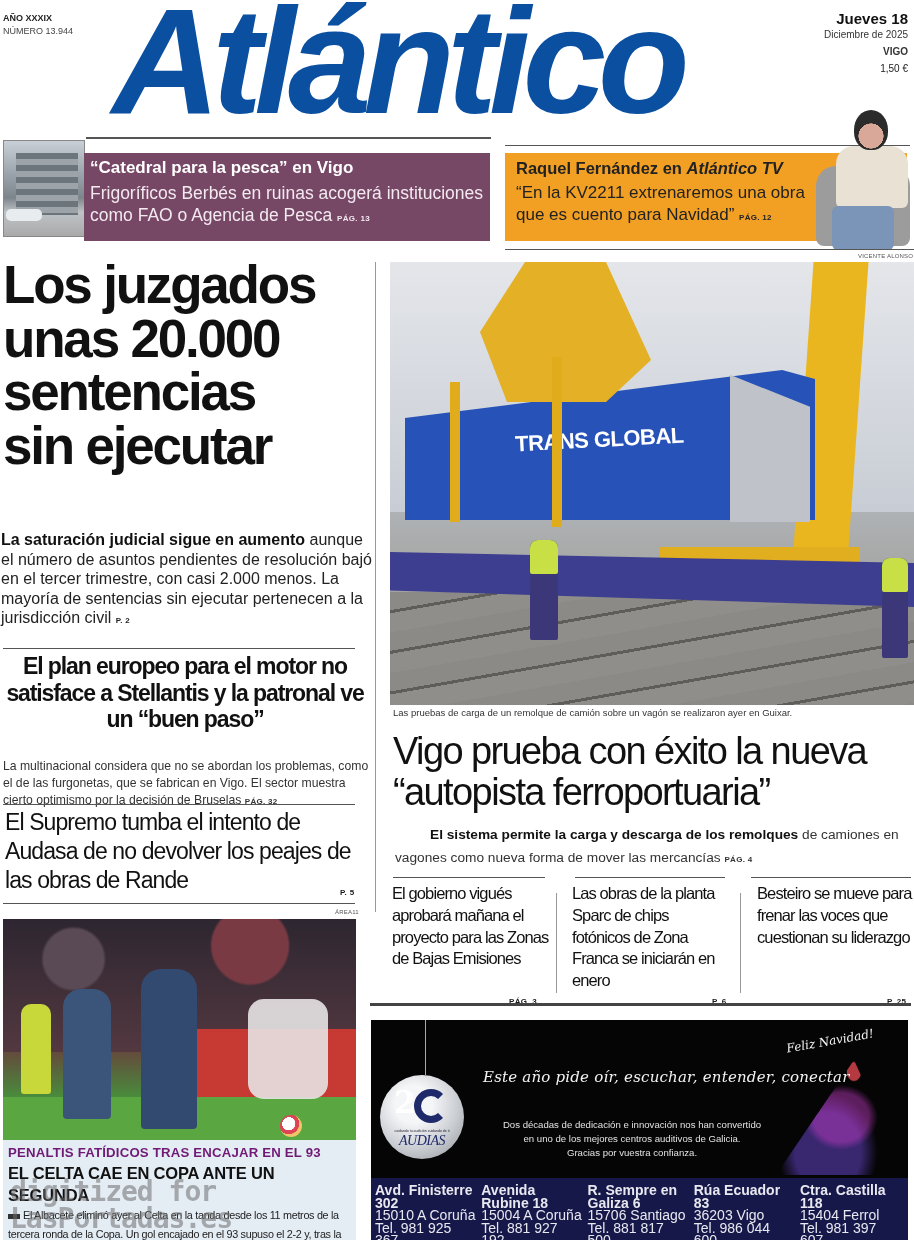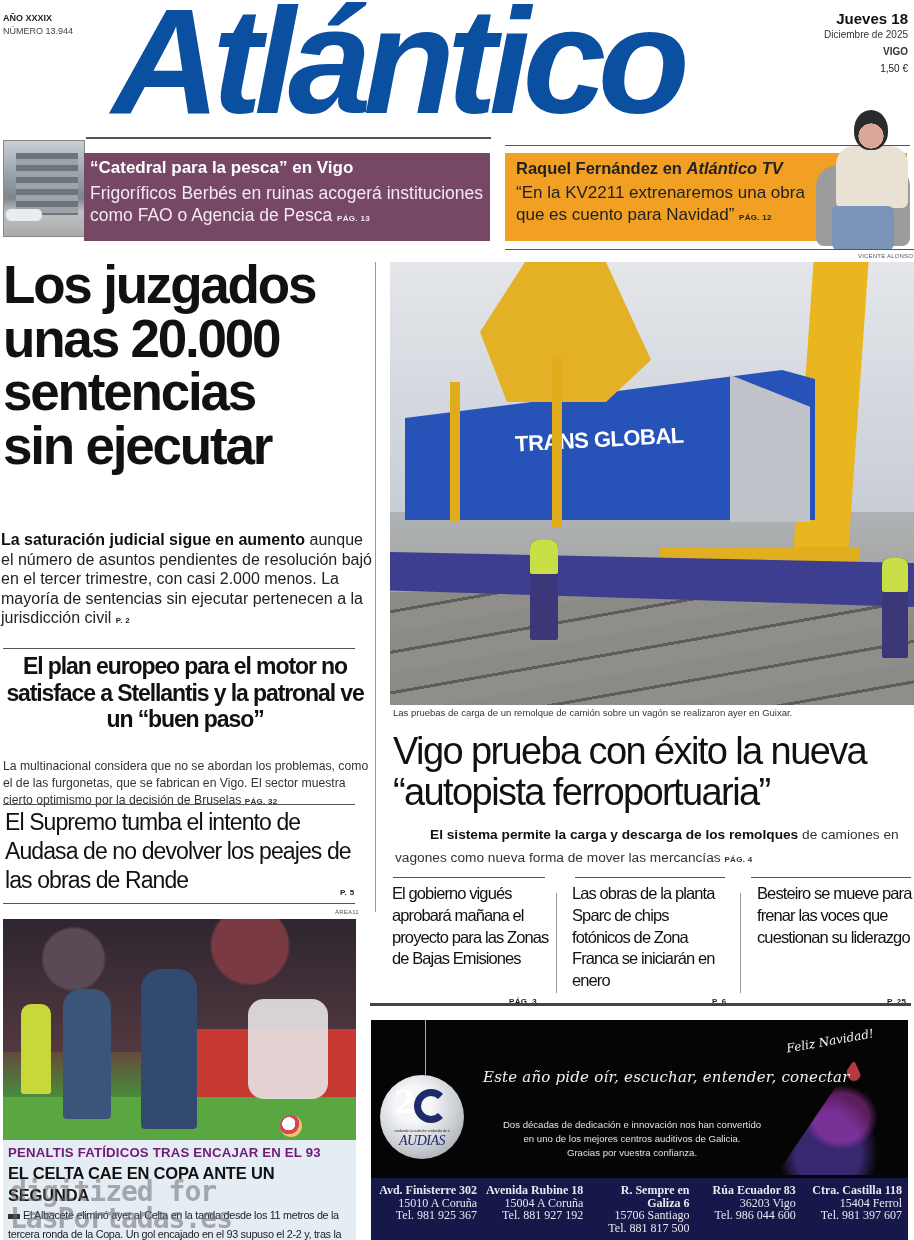--- a/index.html
+++ b/index.html
@@ -116,21 +116,21 @@
   .ad .ornament .brand { position:absolute; left:2px; top:58px; width:80px; font-size:14px; color:#1e2a6a; text-align:center; font-family:"Liberation Serif", serif; letter-spacing:-0.5px;font-style:italic; }
   .ad .script { position:absolute; left:112px; top:48px; font-family: "DejaVu Serif", serif; font-style: italic; font-size: 15px; color: #f2f2f2; letter-spacing: 0.2px; }
   .ad .merry { position:absolute; left:415px; top:14px; font-family: "DejaVu Serif", serif; font-style: italic; font-size: 12px; color: #f5f5f5; transform: rotate(-10deg); }
   .ad .msg { position:absolute; left:108px; top:98px; width:306px; text-align:center; font-size: 9.6px; line-height: 14px; color: #e2e2e2; }
   .ad .tree { position:absolute; left:405px; top:40px; width:130px; height:115px;
               background: radial-gradient(ellipse at 60% 10%, rgba(255,80,90,0.7) 0 6%, transparent 7%),
                           radial-gradient(ellipse at 50% 50%, rgba(200,60,200,0.45) 0 30%, transparent 40%),
                           radial-gradient(ellipse at 40% 80%, rgba(120,80,240,0.45) 0 30%, transparent 45%);
               clip-path: polygon(60% 0, 100% 100%, 0 100%); }
   .ad .stores { position:absolute; left:0; top:158px; width:537px; height:62px; background: #17184a; display:flex; justify-content: space-between; padding: 6px 6px 0 4px; }
-  .ad .store { width: 102px; text-align:right; font-family:Liberation Serif, serif; font-size: 12px; line-height: 12.5px; color: #e8e8f0; }
+  .ad .store { width: 102px; text-align:left; font-family:Liberation Sans, sans-serif; font-size: 14px; line-height: 12.5px; color: #e8e8f0; }
   .ad .store .addr { font-weight: bold; }
 </style>
 </head>
 <body>
 
 <div class="abs meta-left">
   <div class="year">AÑO XXXIX</div>
   <div class="num">NÚMERO 13.944</div>
 </div>
 <div class="abs logo">Atlántico</div>

